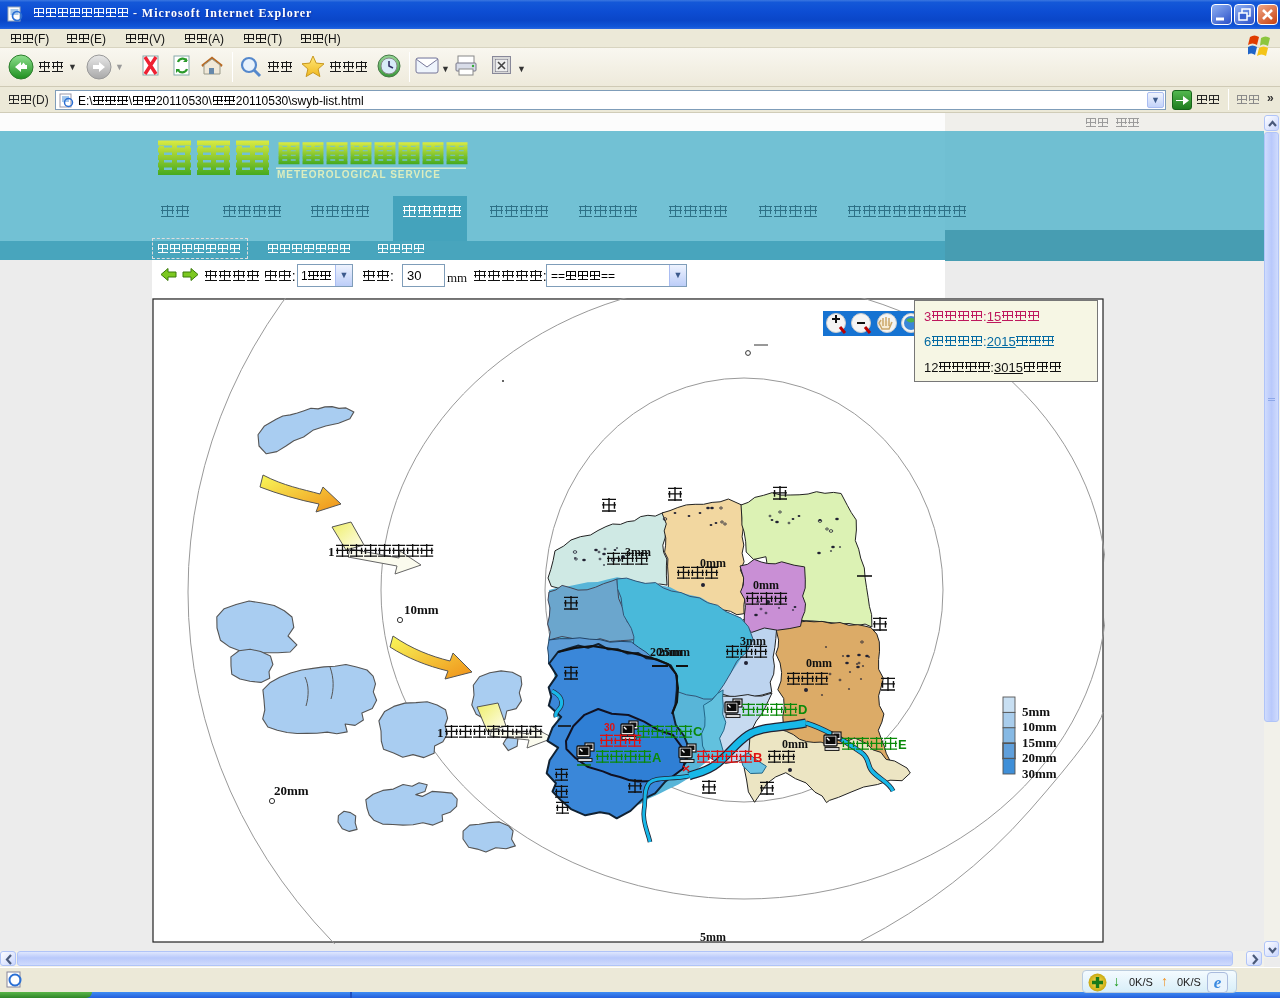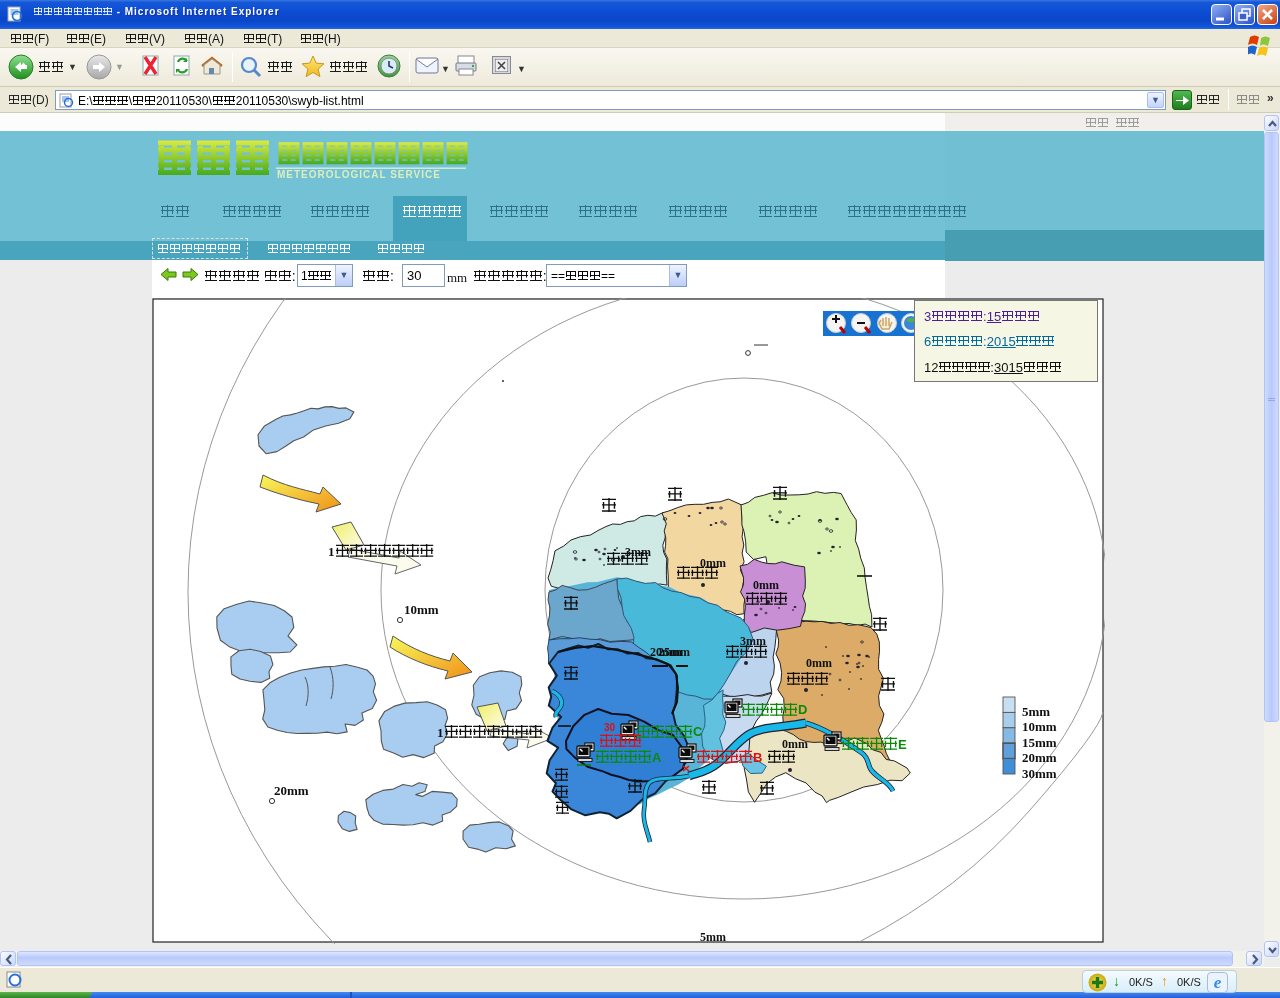--- a/index.html
+++ b/index.html
@@ -4,21 +4,21 @@
 html,body{width:1280px;height:998px;overflow:hidden;font-family:"Liberation Sans",sans-serif;background:#ececec}
 .ab{position:absolute}
 .z{display:inline-block;width:.88em;height:.8em;margin:0 .06em;vertical-align:-.02em;background:
  linear-gradient(currentColor,currentColor) no-repeat 50% 0/.09em 100%,
  linear-gradient(currentColor,currentColor) no-repeat 0 .04em/100% .08em,
  linear-gradient(currentColor,currentColor) no-repeat 0 48%/100% .08em,
  linear-gradient(currentColor,currentColor) no-repeat 0 100%/100% .08em,
  linear-gradient(currentColor,currentColor) no-repeat .06em 25%/.08em 60%,
  linear-gradient(currentColor,currentColor) no-repeat 93% 25%/.08em 60%}
 #tbar{left:0;top:0;width:1280px;height:29px;background:linear-gradient(180deg,#3b77e0 0%,#1458d8 8%,#0d4dd3 40%,#0a46c8 70%,#1156d8 92%,#2a67e0 100%)}
-#tbar .ttl{position:absolute;left:33px;top:6px;color:#fff;font-weight:bold;font-size:10px;font-family:Liberation Sans, sans-serif;letter-spacing:1px;text-shadow:1px 1px 1px #1031a0}
+#tbar .ttl{position:absolute;left:33px;top:6px;color:#fff;font-weight:bold;font-size:12px;font-family:Liberation Serif, serif;letter-spacing:1px;text-shadow:1px 1px 1px #1031a0}
 .wbtn{position:absolute;top:4px;width:21px;height:21px;border-radius:4px;border:1px solid #fff}
 #menu{left:0;top:29px;width:1280px;height:19px;background:#ece9d8;border-bottom:1px solid #d8d4c0;font-size:12px;color:#111}
 #menu span{position:absolute;top:3px}
 #tool{left:0;top:48px;width:1280px;height:39px;background:linear-gradient(180deg,#f9f7f0,#eeeadb);border-bottom:1px solid #cfcab5;font-size:13px;color:#1a1a1a}
 #addr{left:0;top:87px;width:1280px;height:26px;background:#ece9d8;border-bottom:1px solid #d0ccb8;font-size:12px}
 #page{left:0;top:113px;width:1264px;height:838px;background:#ececec;overflow:hidden}
 #vsb{left:1264px;top:113px;width:16px;height:845px;background:#f2f1ea}
 #hsb{left:0;top:951px;width:1264px;height:16px;background:#f2f1ea}
 .sbtn{position:absolute;background:linear-gradient(135deg,#fdfdff,#c9d6fd);border:1px solid #b0c4f8;border-radius:3px;color:#44597f;font-size:11px;font-weight:bold;text-align:center;line-height:14px}
 #status{left:0;top:967px;width:1280px;height:25px;background:#ece9d8;border-top:1px solid #fff}
@@ -541,21 +541,21 @@
       <path d="M832 319h8M836 315v8"></path>
       <path d="M857 323h8"></path>
     </g>
     <path d="M840 327l5 6" stroke="#b00" stroke-width="3"></path>
     <path d="M865 327l5 6" stroke="#b00" stroke-width="3"></path>
     <path d="M883 318v8m3-9v9m3-8v8m-8-6l-2 3 3 6h7l3-7" stroke="#caa76a" stroke-width="1.5" fill="#f7ecd4"></path>
     <circle cx="911" cy="323" r="7" fill="#3a86d8"></circle>
     <path d="M906 320q5-4 10 0q-5 5-10 0" fill="#4db24d"></path>
   </svg>
 <div class="ab" style="left:914px;top:300px;width:184px;height:82px;background:#f6f6e4;border:1px solid #777">
-    <span style="font-size:13px;color:#4c1d95;position:absolute;left:9px;top:8px">3<i class="z"></i><i class="z"></i><i class="z"></i><i class="z"></i>:<u>15<i class="z"></i><i class="z"></i><i class="z"></i></u></span>
+    <span style="font-size:13px;color:#be185d;position:absolute;left:9px;top:8px">3<i class="z"></i><i class="z"></i><i class="z"></i><i class="z"></i>:<u>15<i class="z"></i><i class="z"></i><i class="z"></i></u></span>
     <span style="font-size:13px;color:#0369a1;position:absolute;left:9px;top:33px">6<i class="z"></i><i class="z"></i><i class="z"></i><i class="z"></i>:<u>2015<i class="z"></i><i class="z"></i><i class="z"></i></u></span>
     <span style="font-size:13px;color:#111;position:absolute;left:9px;top:59px">12<i class="z"></i><i class="z"></i><i class="z"></i><i class="z"></i>:<u>3015<i class="z"></i><i class="z"></i><i class="z"></i></u></span>
   </div>
 <div class="ab" id="vsb">
     <div class="sbtn" style="left:0px;top:2px;width:15px;height:16px"><svg width="15" height="16">
         <path d="M4 10l3.5-4L11 10" fill="none" stroke="#4a5a7a" stroke-width="2.2"></path>
       </svg></div>
     <div class="sbtn" style="left:0px;top:19px;width:15px;height:590px;background:linear-gradient(90deg,#cfdbfd,#b9c9fb,#cfdbfd)">
       <div style="margin:265px 3px;border-top:1px solid #8ea8e8;border-bottom:1px solid #8ea8e8;height:3px"></div>
     </div>

